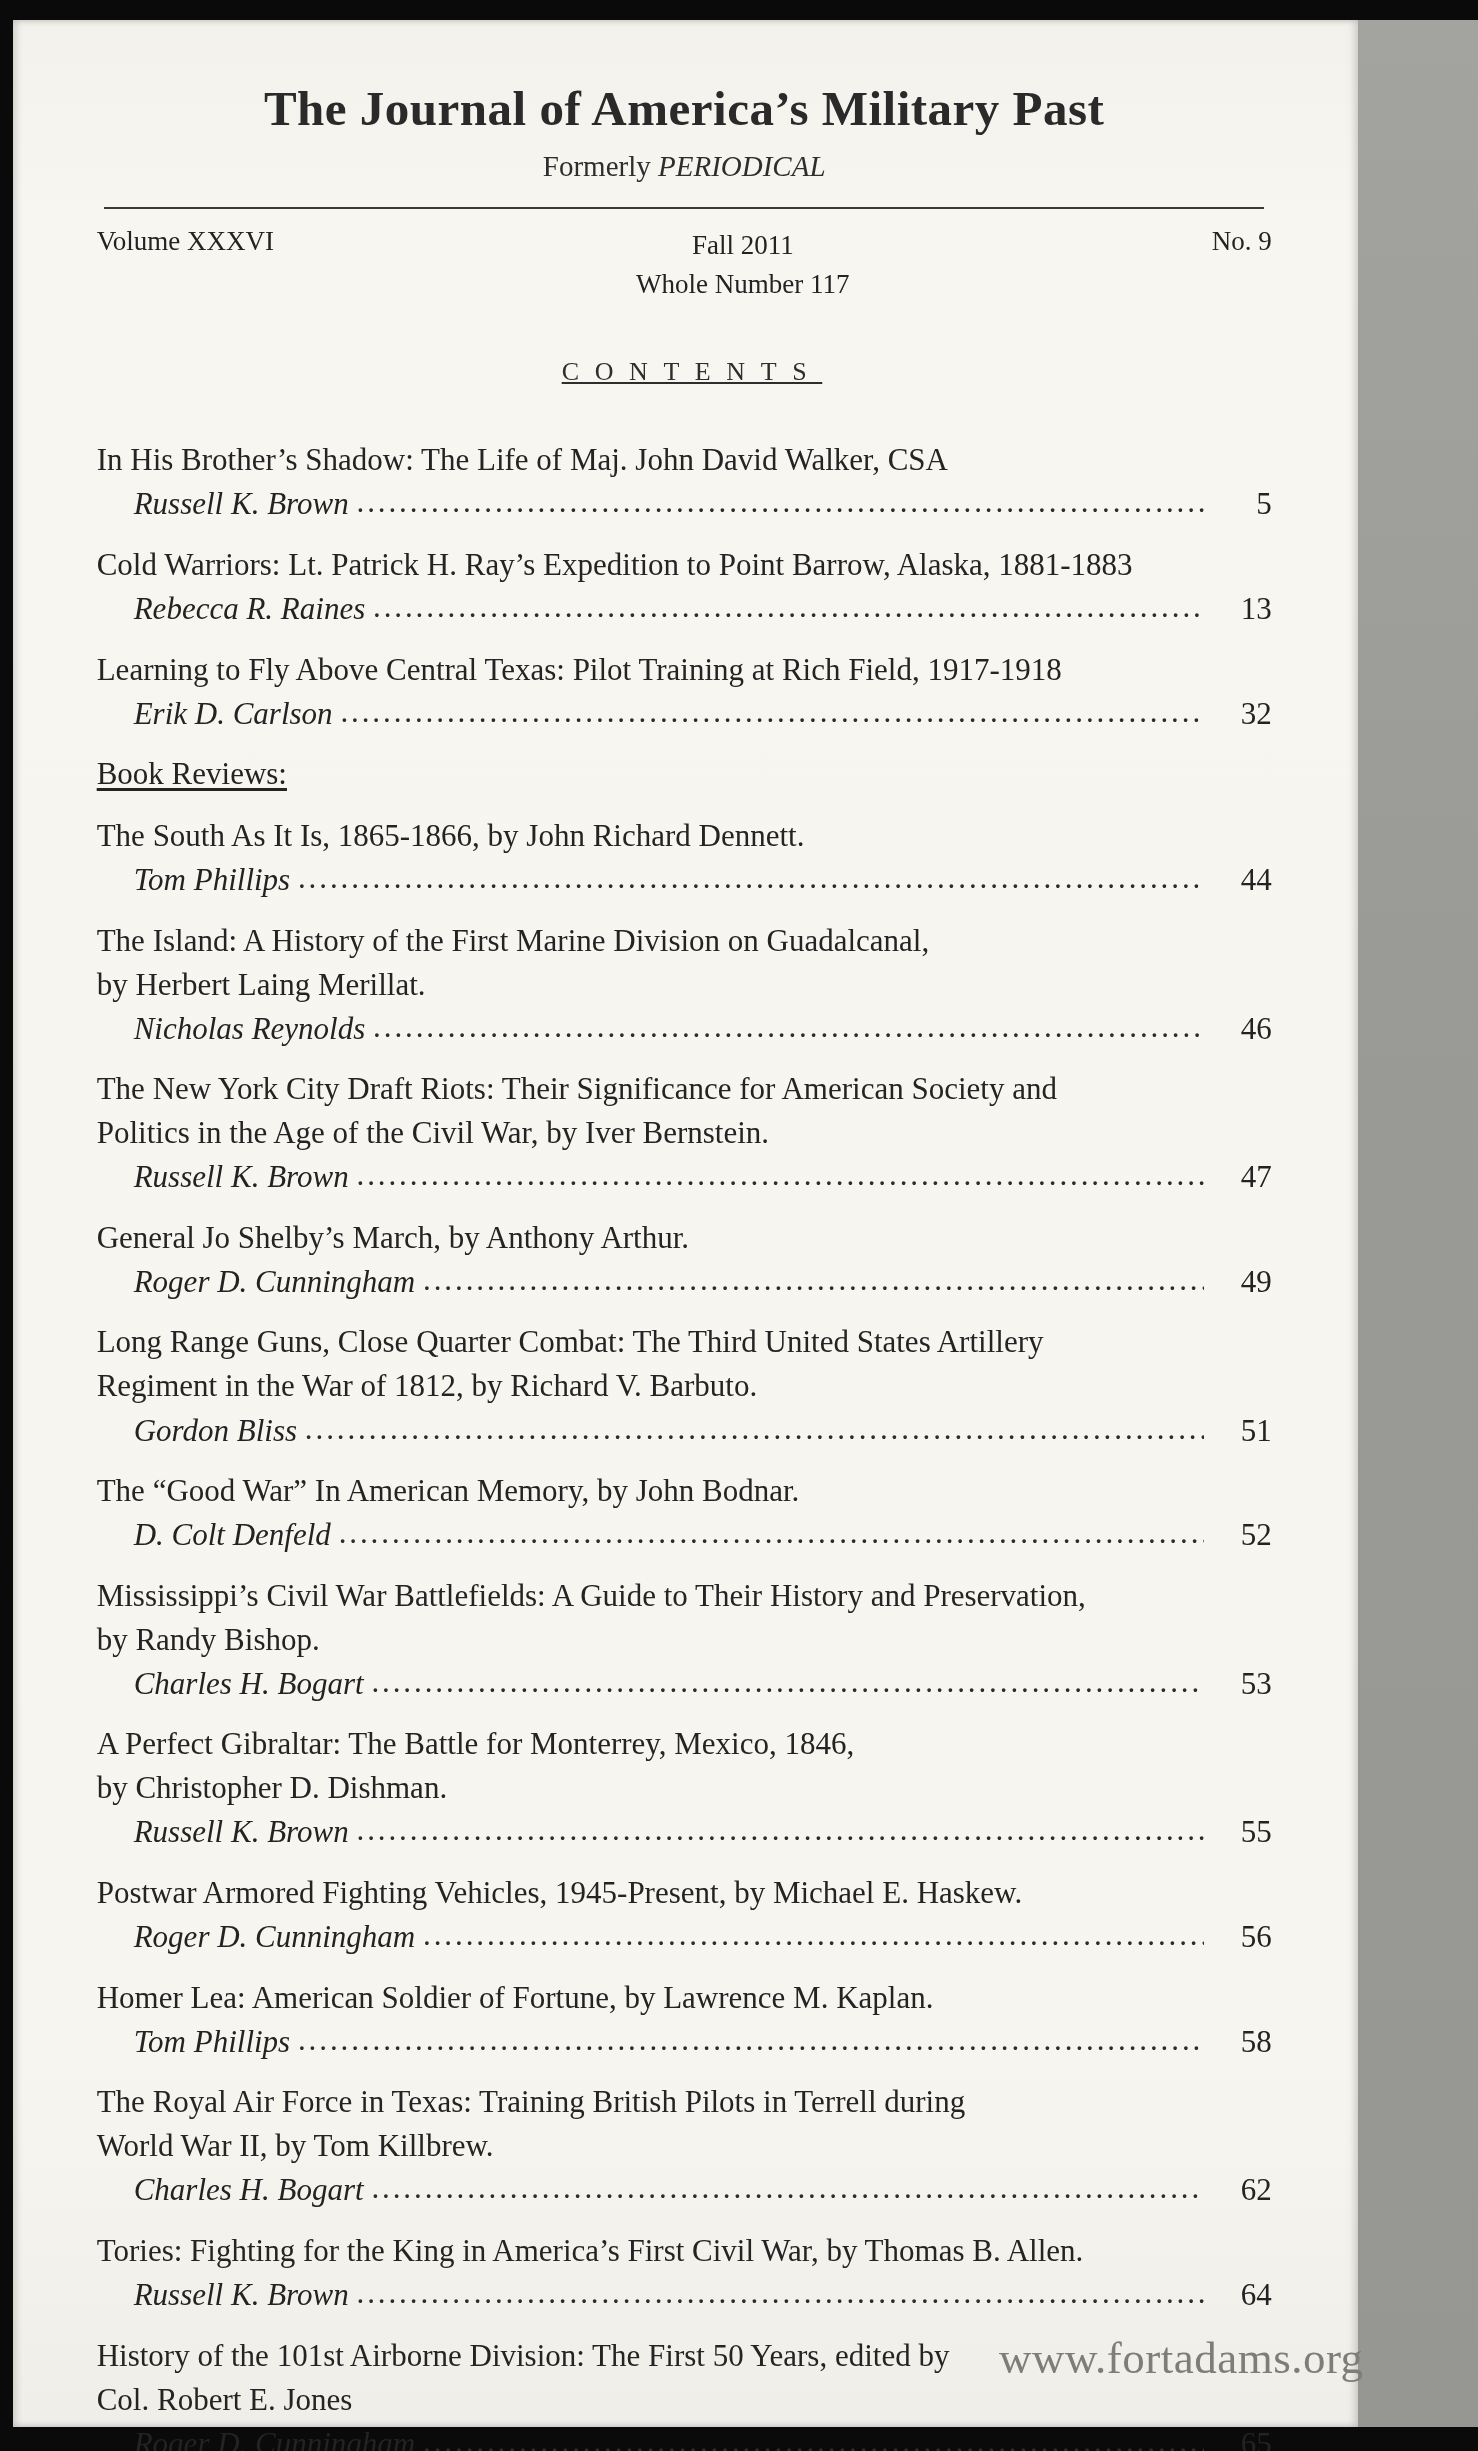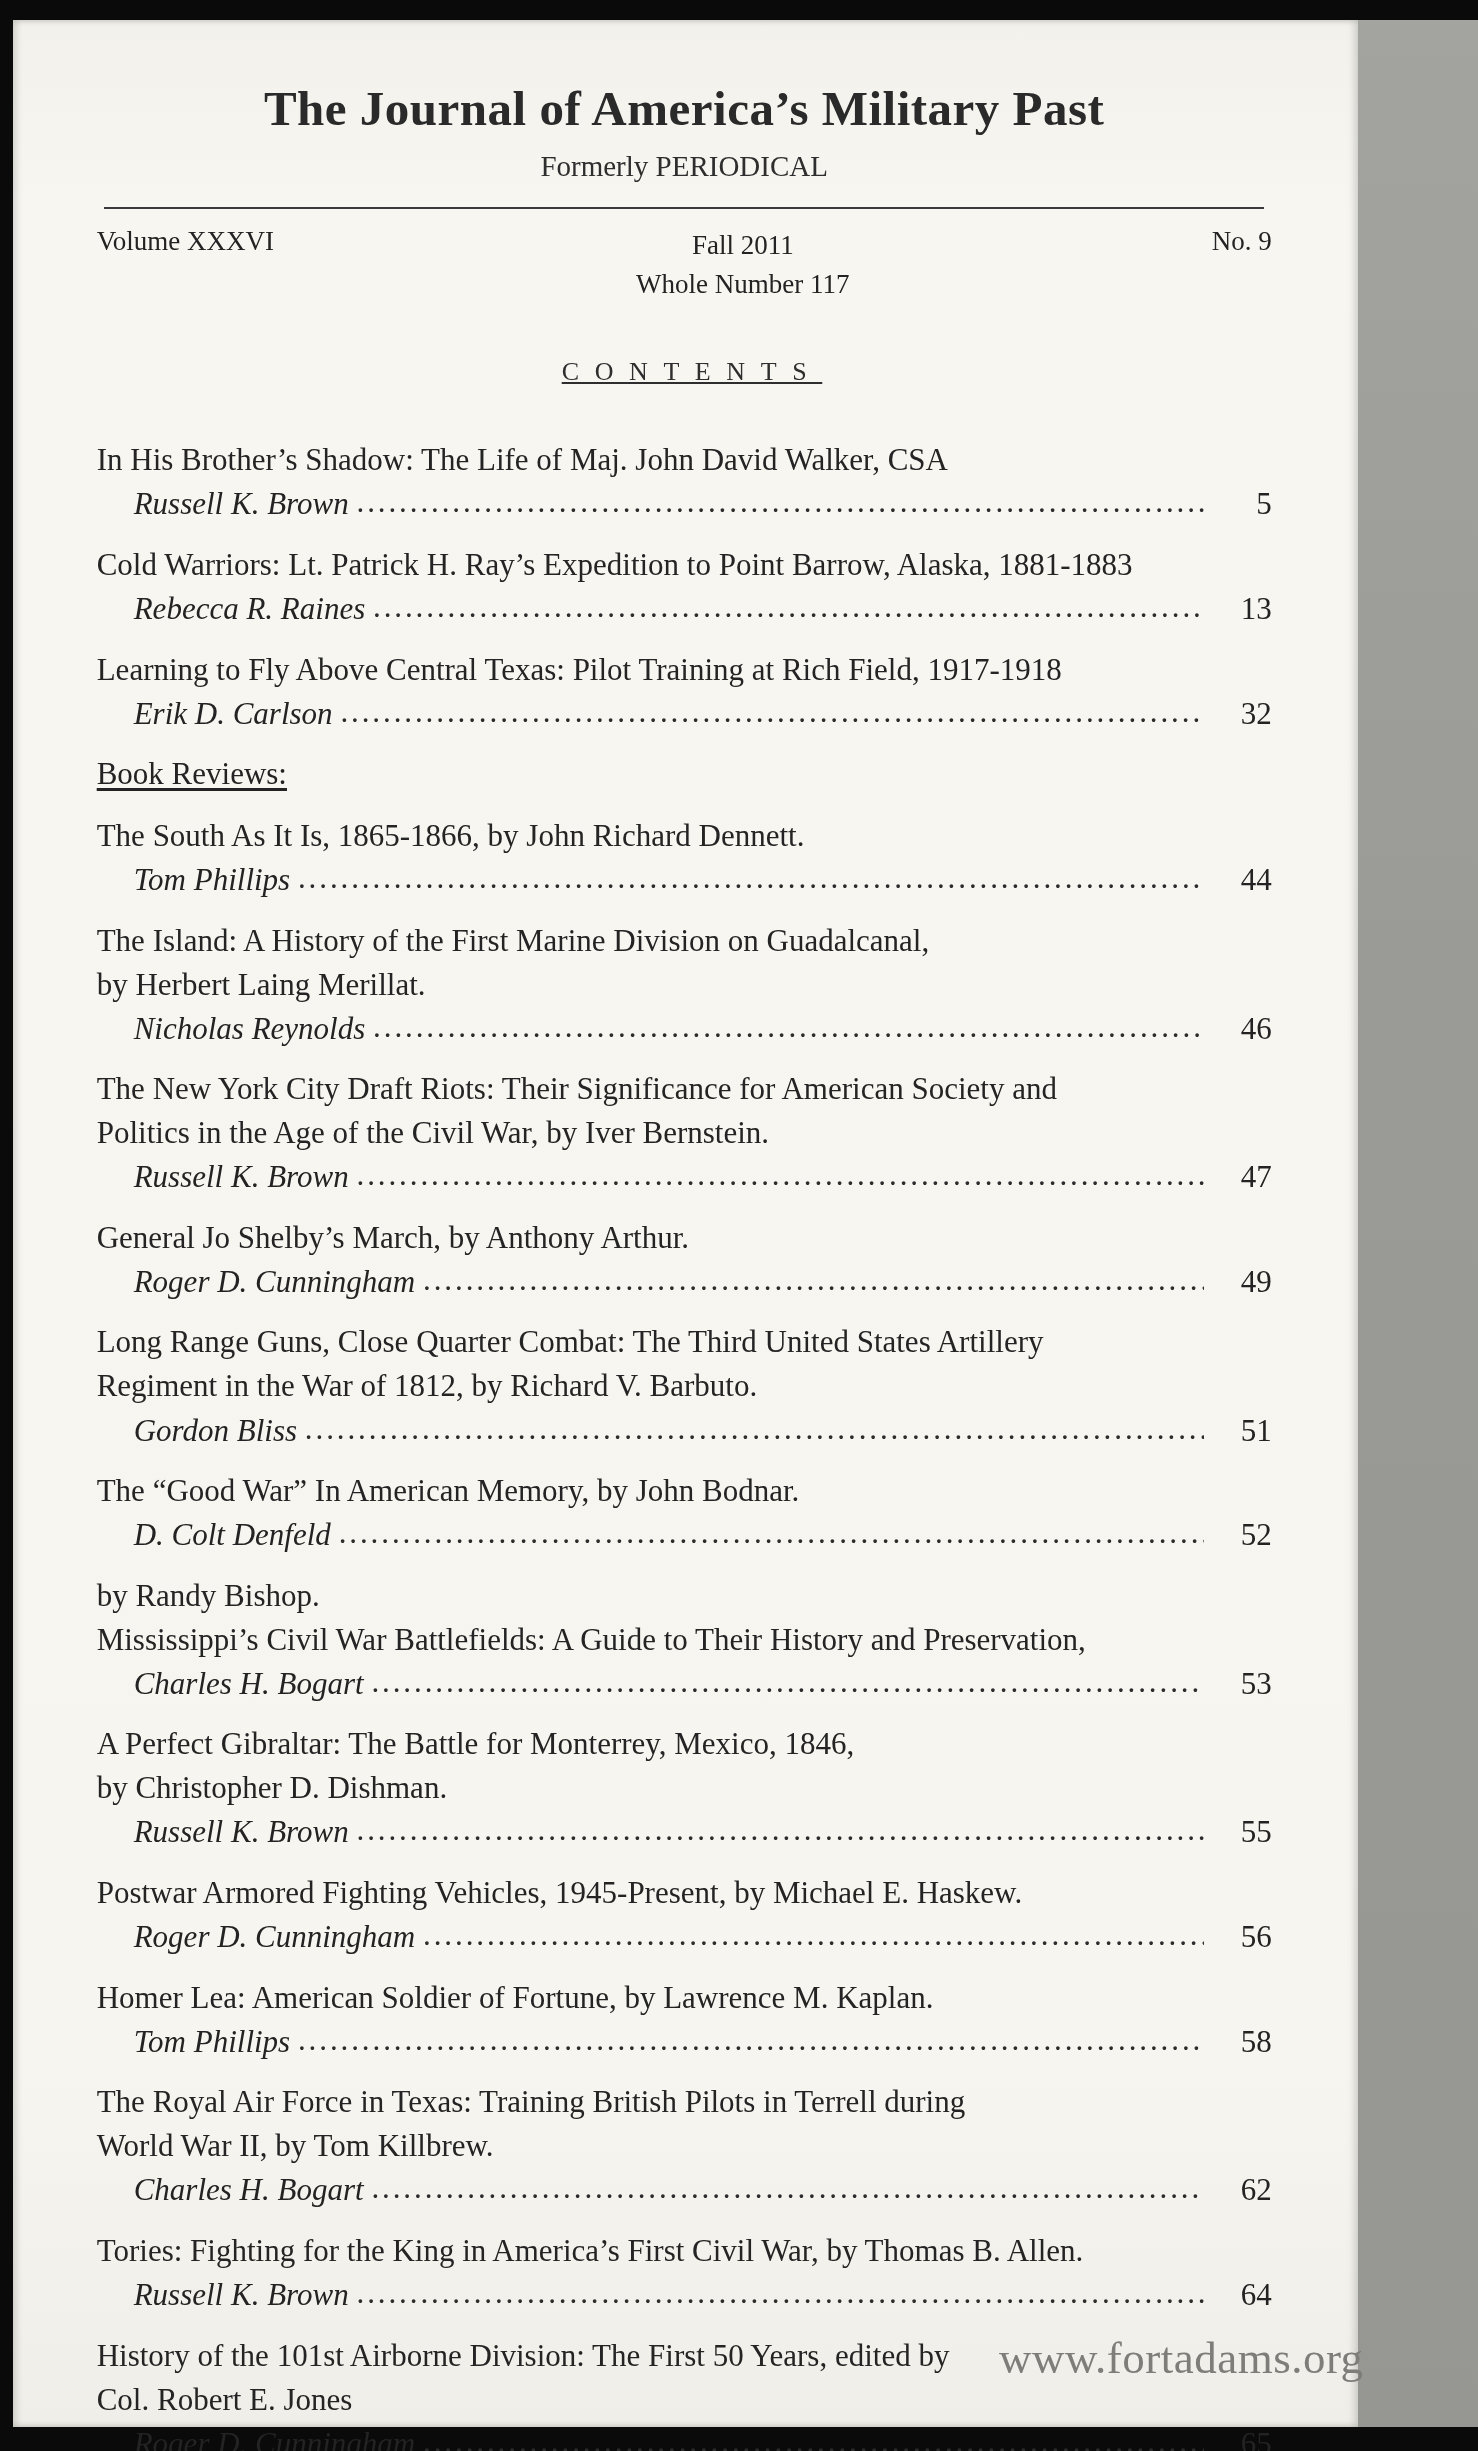--- a/index.html
+++ b/index.html
@@ -43,21 +43,21 @@
     font-weight: 600;
     letter-spacing: 0.5px;
     color: #2a2a2a;
   }
   .subtitle {
     margin-top: 13.7px;
     text-align: center;
     font-size: 29px;
     color: #2e2e2e;
   }
-  .subtitle .emph { }
+  .subtitle .emph { font-style: italic; }
   .rule {
     border: none;
     border-top: 2px solid #3a3a3a;
     margin: 23.4px 7.8px 0 7.8px;
   }
   .issue-row {
     display: flex;
     justify-content: space-between;
     align-items: flex-start;
     margin-top: 17.6px;
@@ -222,22 +222,22 @@
       </div>
       <div class="entry">
         <div class="title-line">The “Good War” In American Memory, by John Bodnar.</div>
         <div class="author-row">
           <span class="author">D. Colt Denfeld</span>
           <span class="leader"></span>
           <span class="pagenum">52</span>
         </div>
       </div>
       <div class="entry">
+        <div class="title-line">Mississippi’s Civil War Battlefields: A Guide to Their History and Preservation,</div>
         <div class="title-line">by Randy Bishop.</div>
-        <div class="title-line">Mississippi’s Civil War Battlefields: A Guide to Their History and Preservation,</div>
         <div class="author-row">
           <span class="author">Charles H. Bogart</span>
           <span class="leader"></span>
           <span class="pagenum">53</span>
         </div>
       </div>
       <div class="entry">
         <div class="title-line">A Perfect Gibraltar: The Battle for Monterrey, Mexico, 1846,</div>
         <div class="title-line">by Christopher D. Dishman.</div>
         <div class="author-row">

